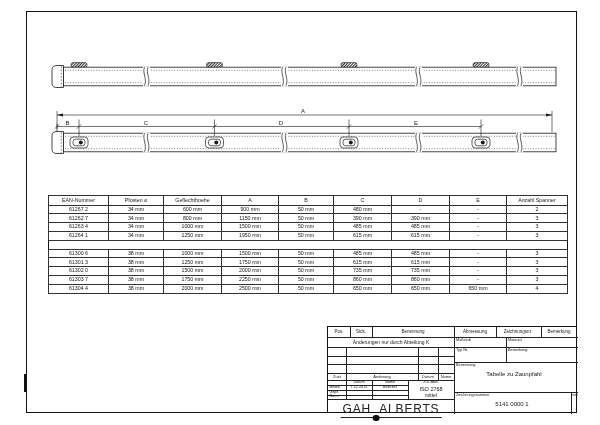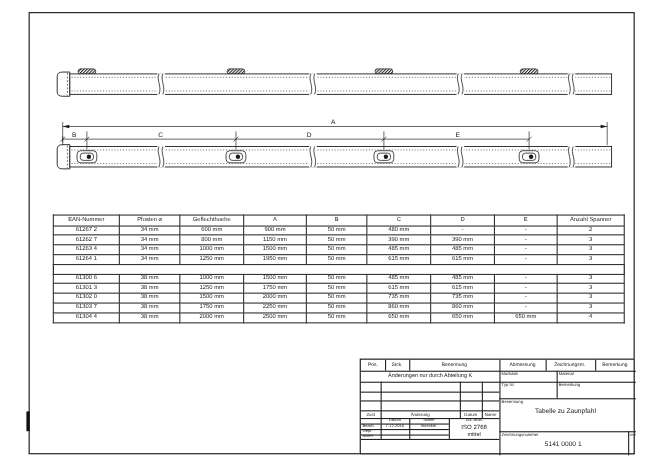--- a/index.html
+++ b/index.html
@@ -383,20 +383,24 @@
   <span class="f38" style="left:1.5px;top:59px">Bearb.</span>
   <span class="f38 lbl-c" style="left:31px;top:59px">7.12.2015</span>
   <span class="f38 lbl-c" style="left:62px;top:59px">Boecker</span>
   <span class="f38" style="left:1.5px;top:63.8px">Gepr.</span>
   <span class="f38" style="left:1.5px;top:68.3px">Norm</span>
 
   <span class="f38 lbl-c" style="left:103px;top:54px">Zul. Abw.</span>
   <span class="f55 lbl-c" style="left:103px;top:59.5px">ISO 2768</span>
   <span class="f50 lbl-c" style="left:103px;top:66px">mittel</span>
 
+  <div class="logo">
+    <span style="position:static">GAH</span>&nbsp;&nbsp;<span style="position:static">ALBERTS</span>
+    <i class="dot"></i>
+  </div>
 
   <span class="f38" style="left:128px;top:11.5px">Maßstab</span>
   <span class="f38" style="left:180px;top:11.5px">Material</span>
   <span class="f38" style="left:128px;top:21.5px">Typ Nr.</span>
   <span class="f38" style="left:180px;top:21.5px">Bemerkung</span>
   <span class="f38" style="left:128px;top:36.5px">Benennung</span>
   <span class="f60 lbl-c" style="left:186px;top:44px">Tabelle zu Zaunpfahl</span>
   <span class="f38" style="left:128px;top:66.5px">Zeichnungsnummer</span>
   <span class="f60 lbl-c" style="left:184px;top:74px">5141 0000 1</span>
   <span class="f35 version-cell" style="left:244px;top:66.5px">Version</span>

